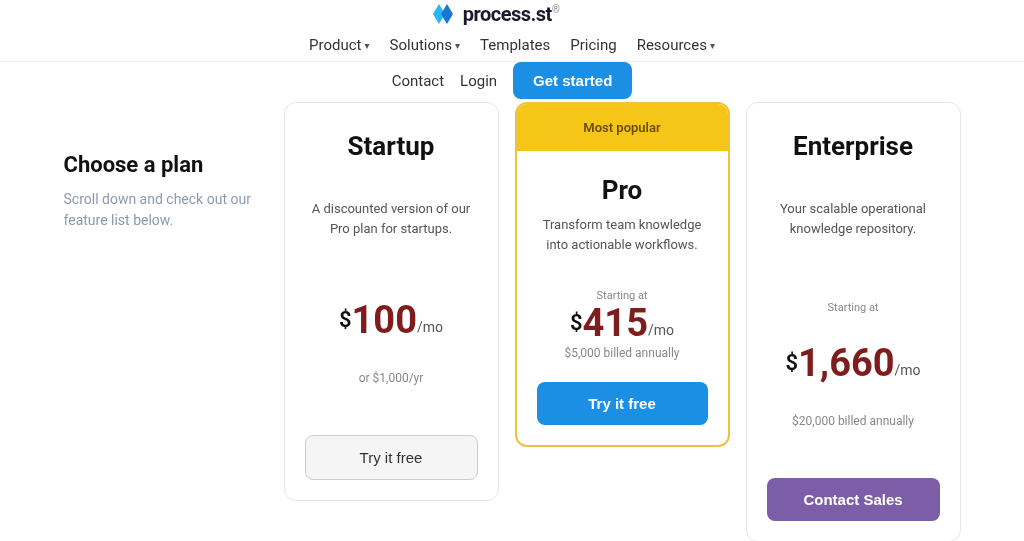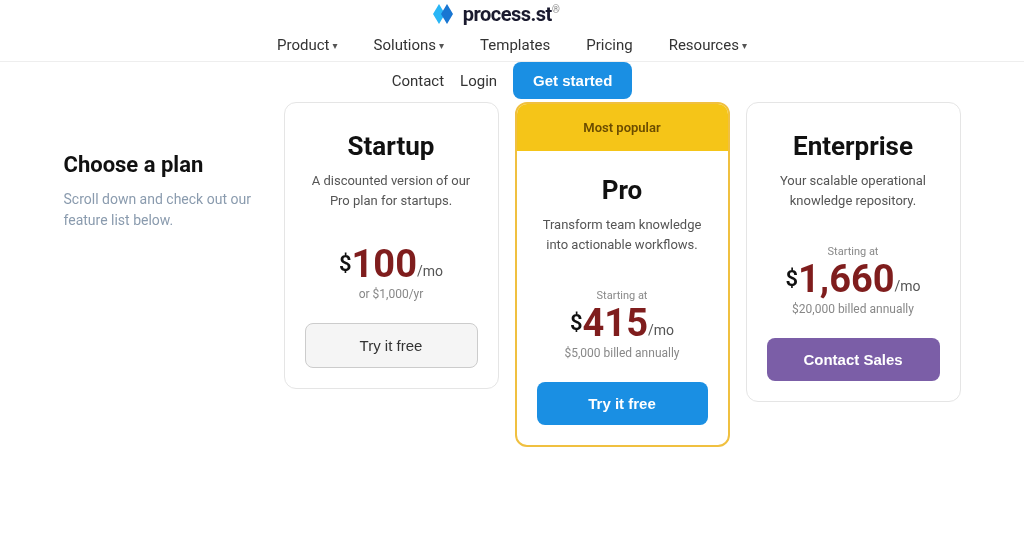--- a/index.html
+++ b/index.html
@@ -42,21 +42,21 @@
     .logo-text span { color: #1a1a2e; }
     .logo-sup {
       font-size: 10px;
       vertical-align: super;
       color: #888;
       font-weight: 400;
     }
     .nav-links {
       display: flex;
       align-items: flex-start;
-      gap: 16px;
+      gap: 0;
       flex: 1;
     }
     .nav-item {
       display: flex;
       align-items: center;
       gap: 3px;
       padding: 8px 10px;
       font-size: 15px;
       color: #333;
       cursor: pointer;
@@ -244,20 +244,21 @@
       background: #7b5ea7;
       color: #fff;
       font-size: 15px;
       font-weight: 600;
       cursor: pointer;
     }
 
     
     .plan-card:not(.featured) .plan-body {
       padding-top: 28px;
+      gap: 28px;
     }
   </style>
 </head>
 <body>
 
 <nav>
   <div class="logo-wrap">
 
     <svg class="logo-icon" viewBox="0 0 28 28" fill="none" xmlns="http://www.w3.org/2000/svg">
       <polygon points="4,14 10,4 16,14 10,24" fill="#29b6f6"></polygon>

